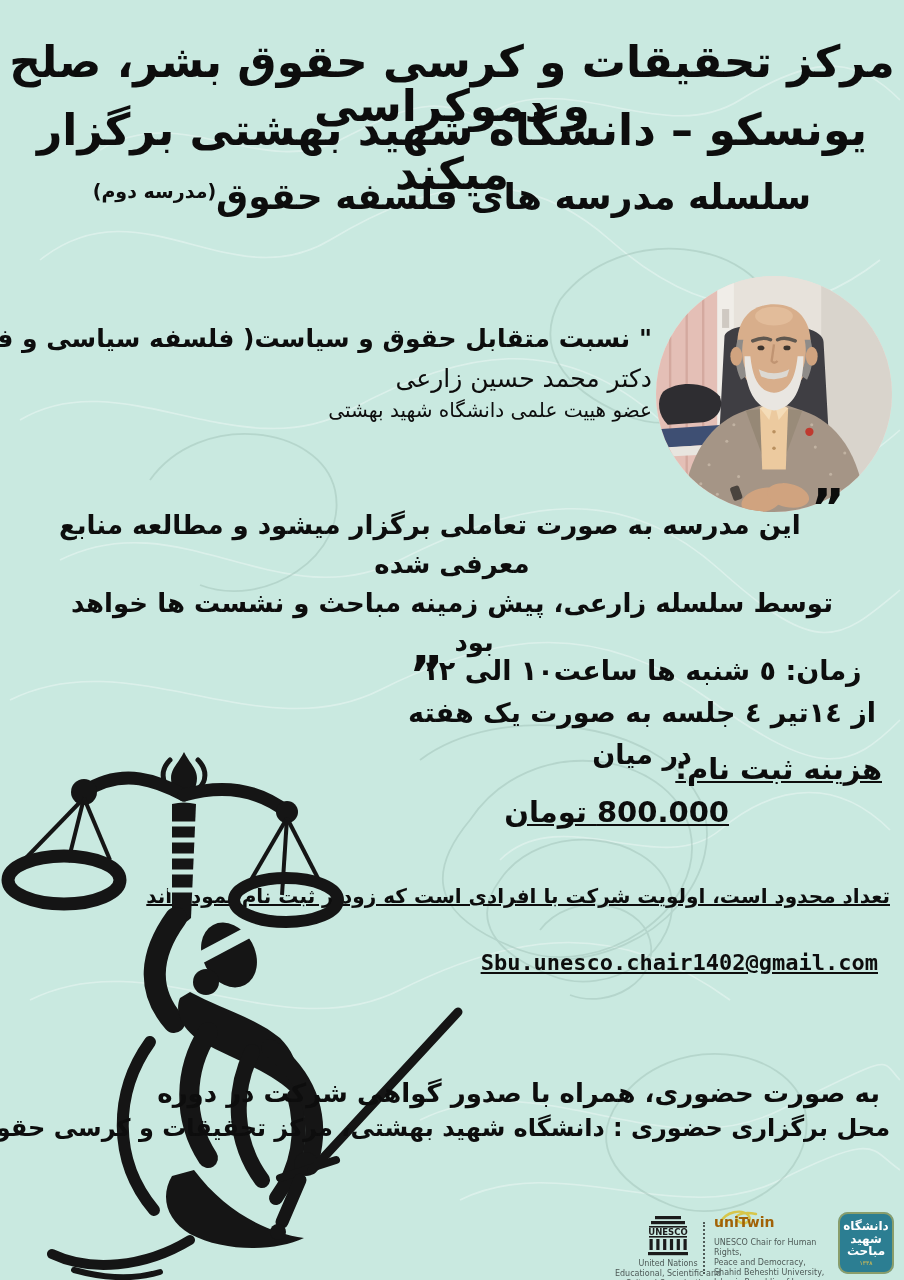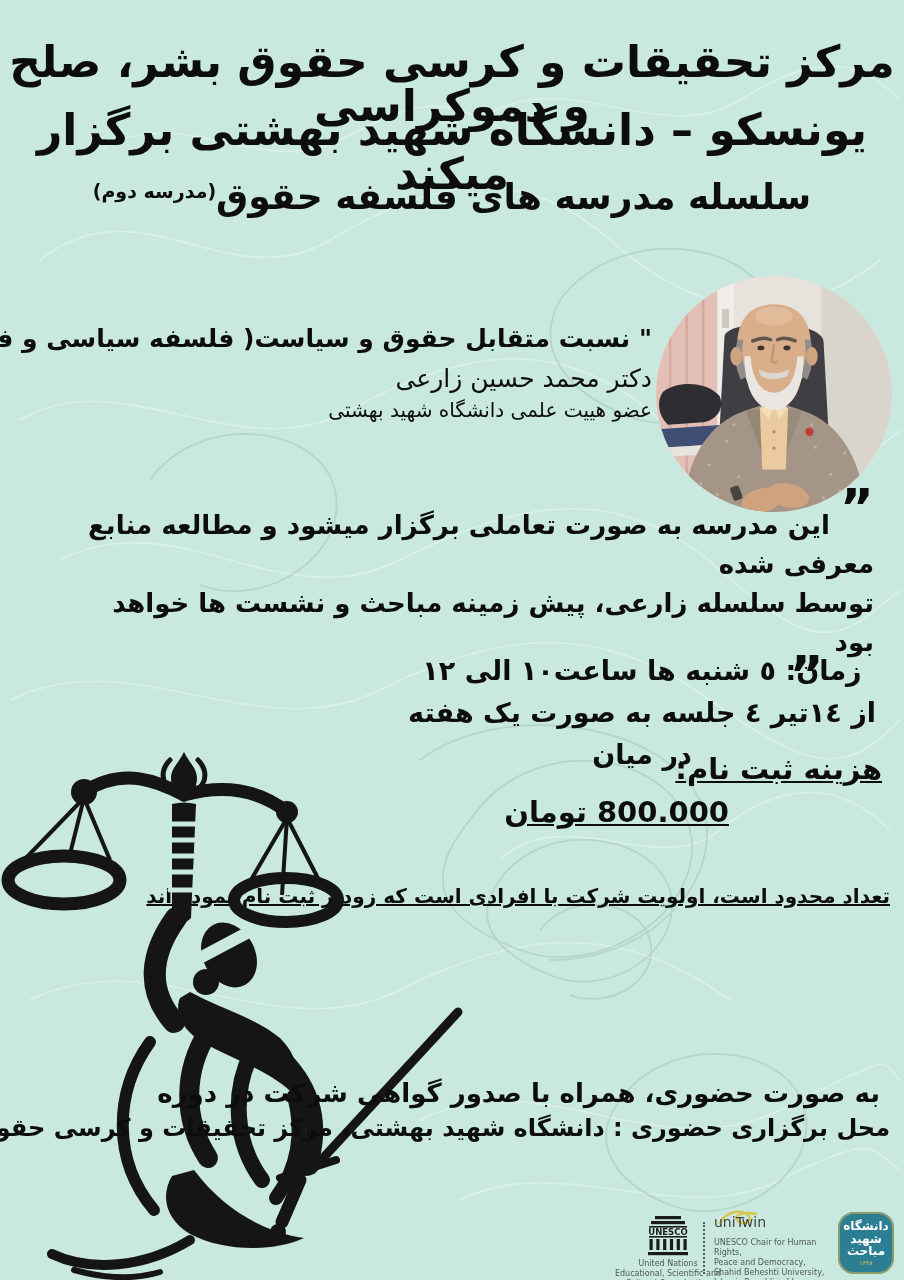--- a/index.html
+++ b/index.html
@@ -51,25 +51,25 @@
   .footer-line{position:absolute;font-weight:bold;white-space:nowrap;}
   .footer-1{top:1078px;right:24px;font-size:26px;}
   .footer-2{top:1114px;right:14px;font-size:24px;}
 
   
   .unesco-block{position:absolute;left:600px;top:1216px;width:136px;text-align:center;}
   .unesco-block svg{margin:0 auto;}
   .cap{white-space:pre-line;font-size:8px;line-height:1.25;color:#4e5a57;margin-top:3px;}
   .logo-divider{position:absolute;left:703px;top:1222px;height:52px;width:0;border-left:2px dotted #4e5a57;}
   .unitwin-block{position:absolute;left:714px;top:1214px;width:120px;text-align:left;}
-  .unitwin-word{font-size:14px;font-weight:normal;color:#404040;position:relative;z-index:1;}
+  .unitwin-word{font-size:14px;font-weight:bold;color:#a16207;position:relative;z-index:1;}
   .unitwin-swirl{position:absolute;left:2px;top:-7px;z-index:0;}
   .unitwin-block .cap{text-align:left;margin-top:8px;}
   .sbu-logo{position:absolute;left:838px;top:1212px;width:56px;height:62px;background:#2c7e92;
-    border-radius:16px;box-shadow:inset 0 0 0 2px rgba(216,184,76,.55);
+    border-radius:10px;box-shadow:inset 0 0 0 2px rgba(216,184,76,.55);
     display:flex;flex-direction:column;align-items:center;justify-content:center;color:#fff;}
   .sbu-logo .l{font-weight:bold;font-size:12px;line-height:1.05;}
   .sbu-logo .y{font-size:6px;color:#e0c14f;margin-top:1px;}
 
   
   .justice{position:absolute;left:-6px;top:740px;}
 </style>
 </head>
 <body>
 
@@ -165,33 +165,34 @@
       <ellipse cx="112" cy="186" rx="18" ry="10" fill="#d0a37f" transform="rotate(12 112 186)"></ellipse>
     </svg>
   </figure>
 
   <section class="speaker-info rtl">
     <div class="speaker-topic">" نسبت متقابل حقوق و سیاست( فلسفه سیاسی و فلسفه حقوق) "</div>
     <div class="speaker-name">دکتر محمد حسین زارعی</div>
     <div class="speaker-affil">عضو هییت علمی دانشگاه شهید بهشتی</div>
   </section>
 
-  <blockquote class="quote rtl" style="margin:0;text-align:right;">
+  <blockquote class="quote rtl" style="margin:0;">
     <span class="qmark open">”</span><span>این مدرسه به صورت تعاملی برگزار میشود و مطالعه منابع معرفی شده</span><br>
     <span>توسط سلسله زارعی، پیش زمینه مباحث و نشست ها خواهد بود</span><span class="qmark close">„</span>
   </blockquote>
 
   <section class="schedule rtl">
     <div>زمان: ٥ شنبه ها ساعت۱۰ الی ۱۲</div>
     <div>از ۱٤تیر ٤ جلسه به صورت یک هفته در میان</div>
   </section>
 
   <div class="fee-line fee-heading rtl">هزینه ثبت نام:</div>
   <div class="fee-line fee-general rtl">800.000 تومان</div>
   <div class="fee-line fee-note rtl">تعداد محدود است، اولویت شرکت با افرادی است که زودتر ثبت نام نموده اند</div>
+  <div class="fee-line reg-email">Sbu.unesco.chair1402@gmail.com</div>
 
   <svg class="justice" width="486" height="540" viewBox="0 0 486 540" aria-hidden="true">
     <g fill="#151515" stroke="#151515">
 
       <path d="M190 12 C 197 26 206 30 202 45 C 200 54 195 58 190 60 C 185 58 180 54 178 45 C 174 30 183 26 190 12 Z" stroke="none"></path>
       <path d="M176 20 C 166 30 168 42 175 48" fill="none" stroke-width="5" stroke-linecap="round"></path>
       <path d="M204 20 C 214 30 212 42 205 48" fill="none" stroke-width="5" stroke-linecap="round"></path>
 
       <path d="M90 52 C 130 26 165 42 190 55" fill="none" stroke-width="13" stroke-linecap="round"></path>
       <path d="M190 55 C 230 44 265 50 293 72" fill="none" stroke-width="13" stroke-linecap="round"></path>

